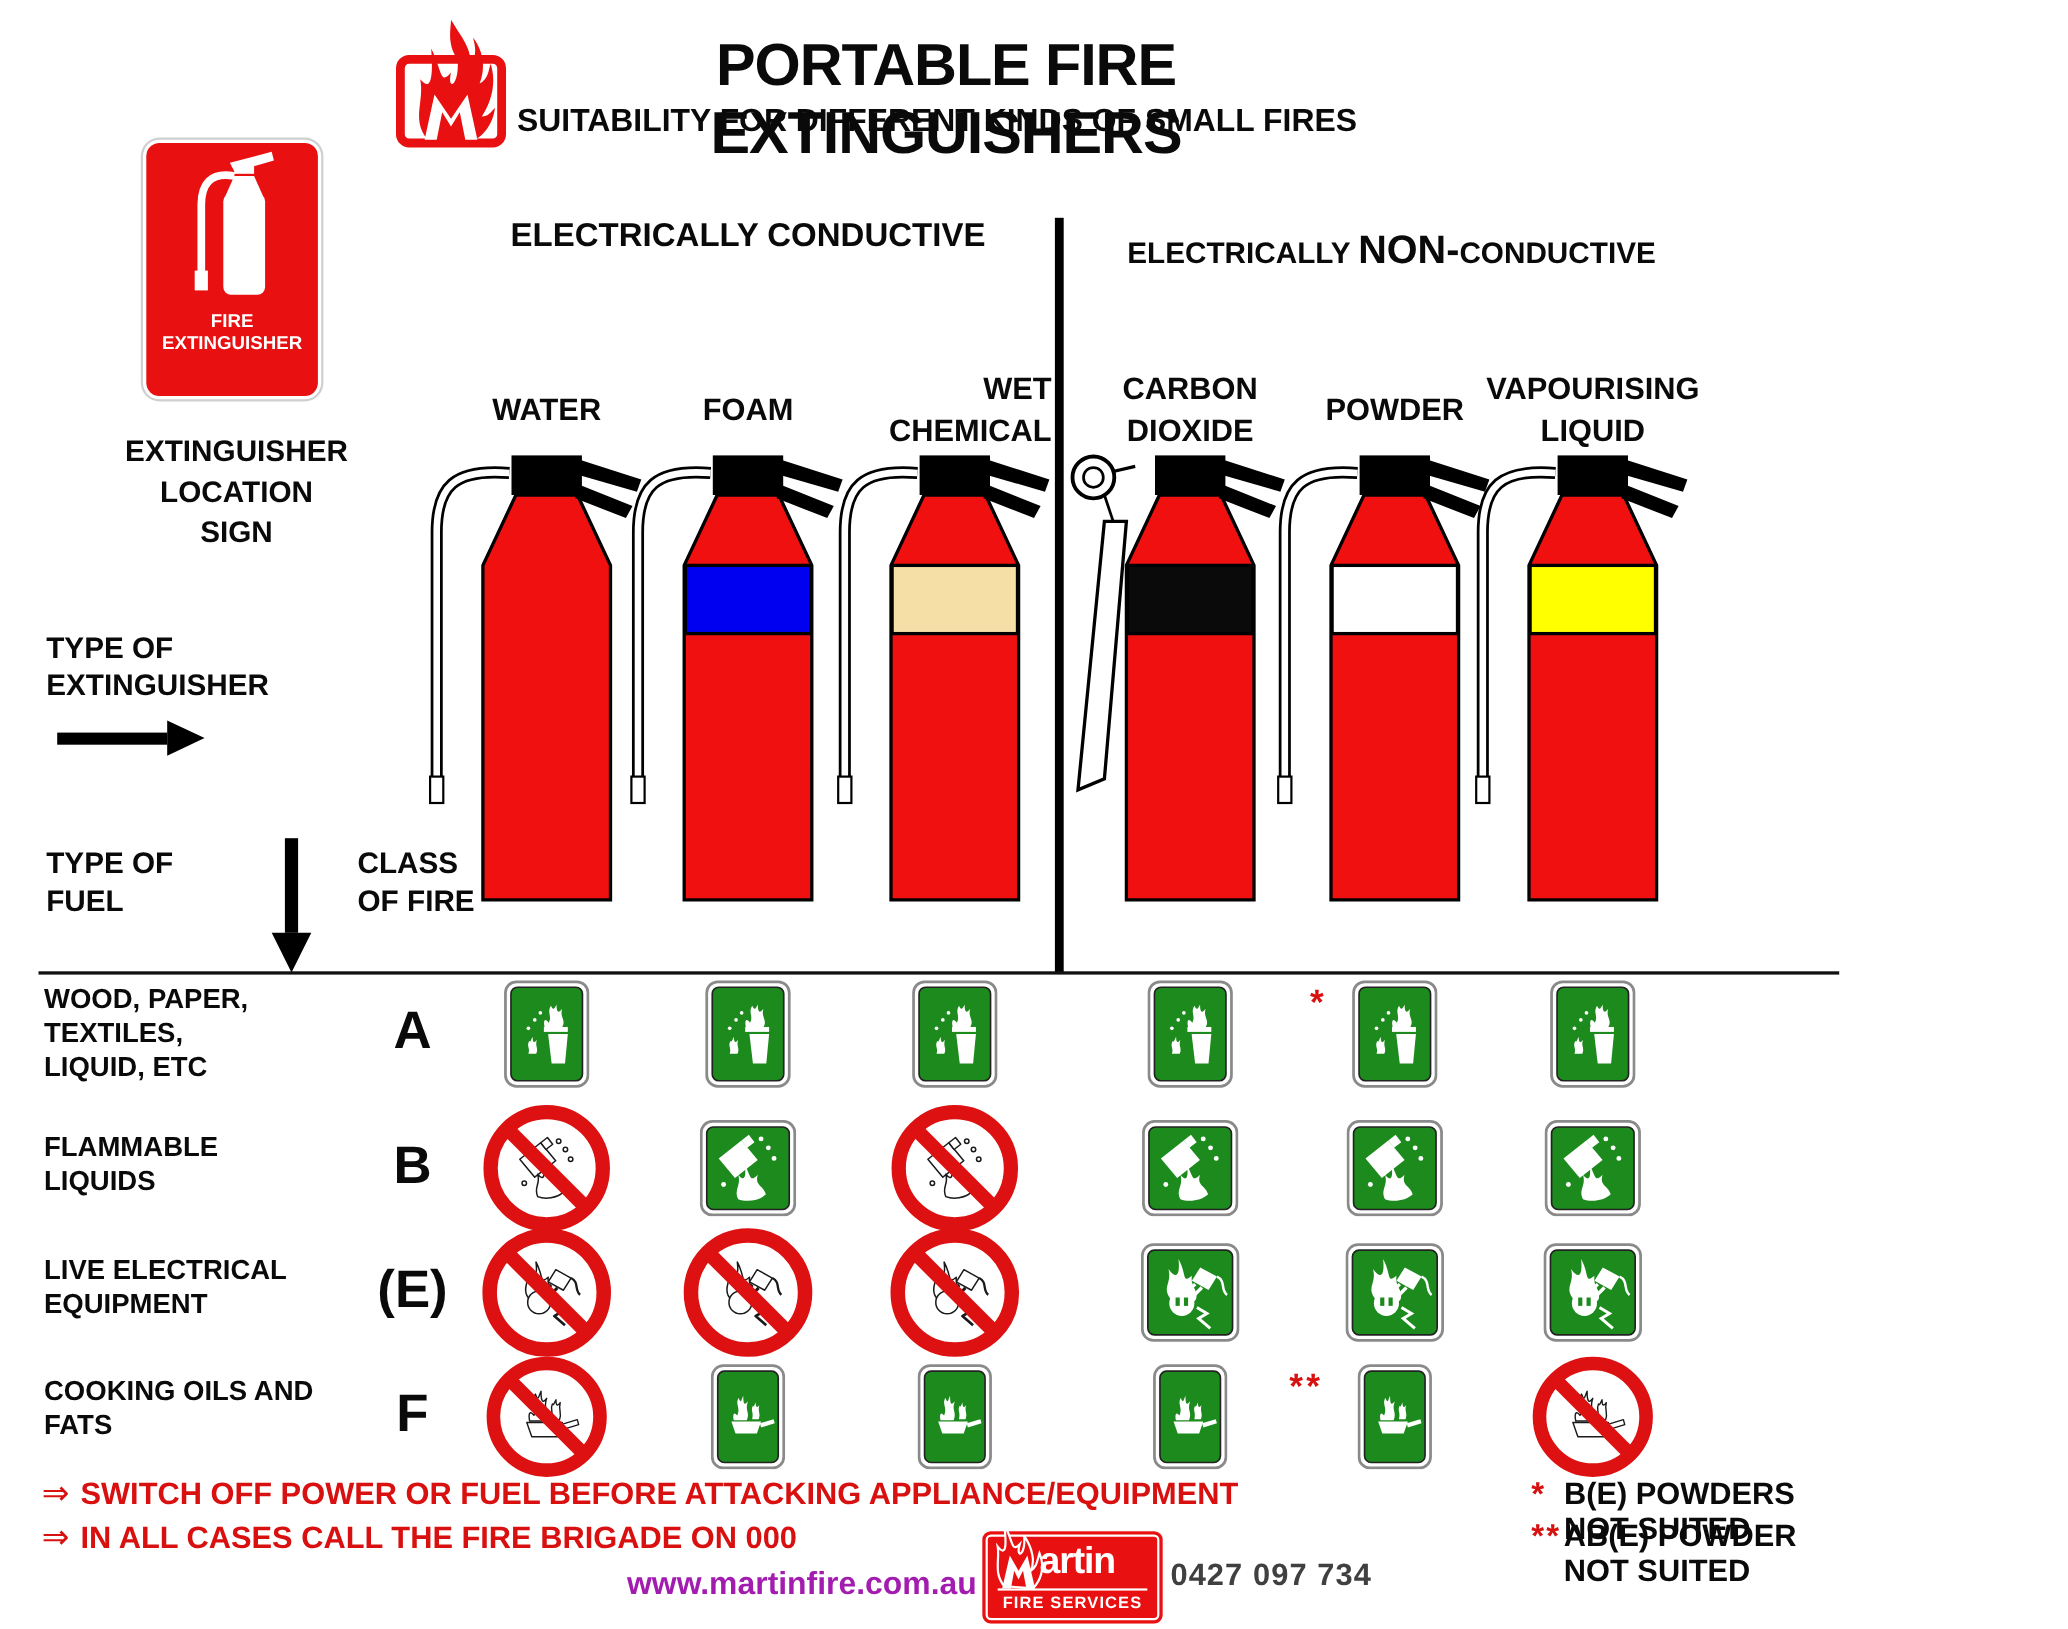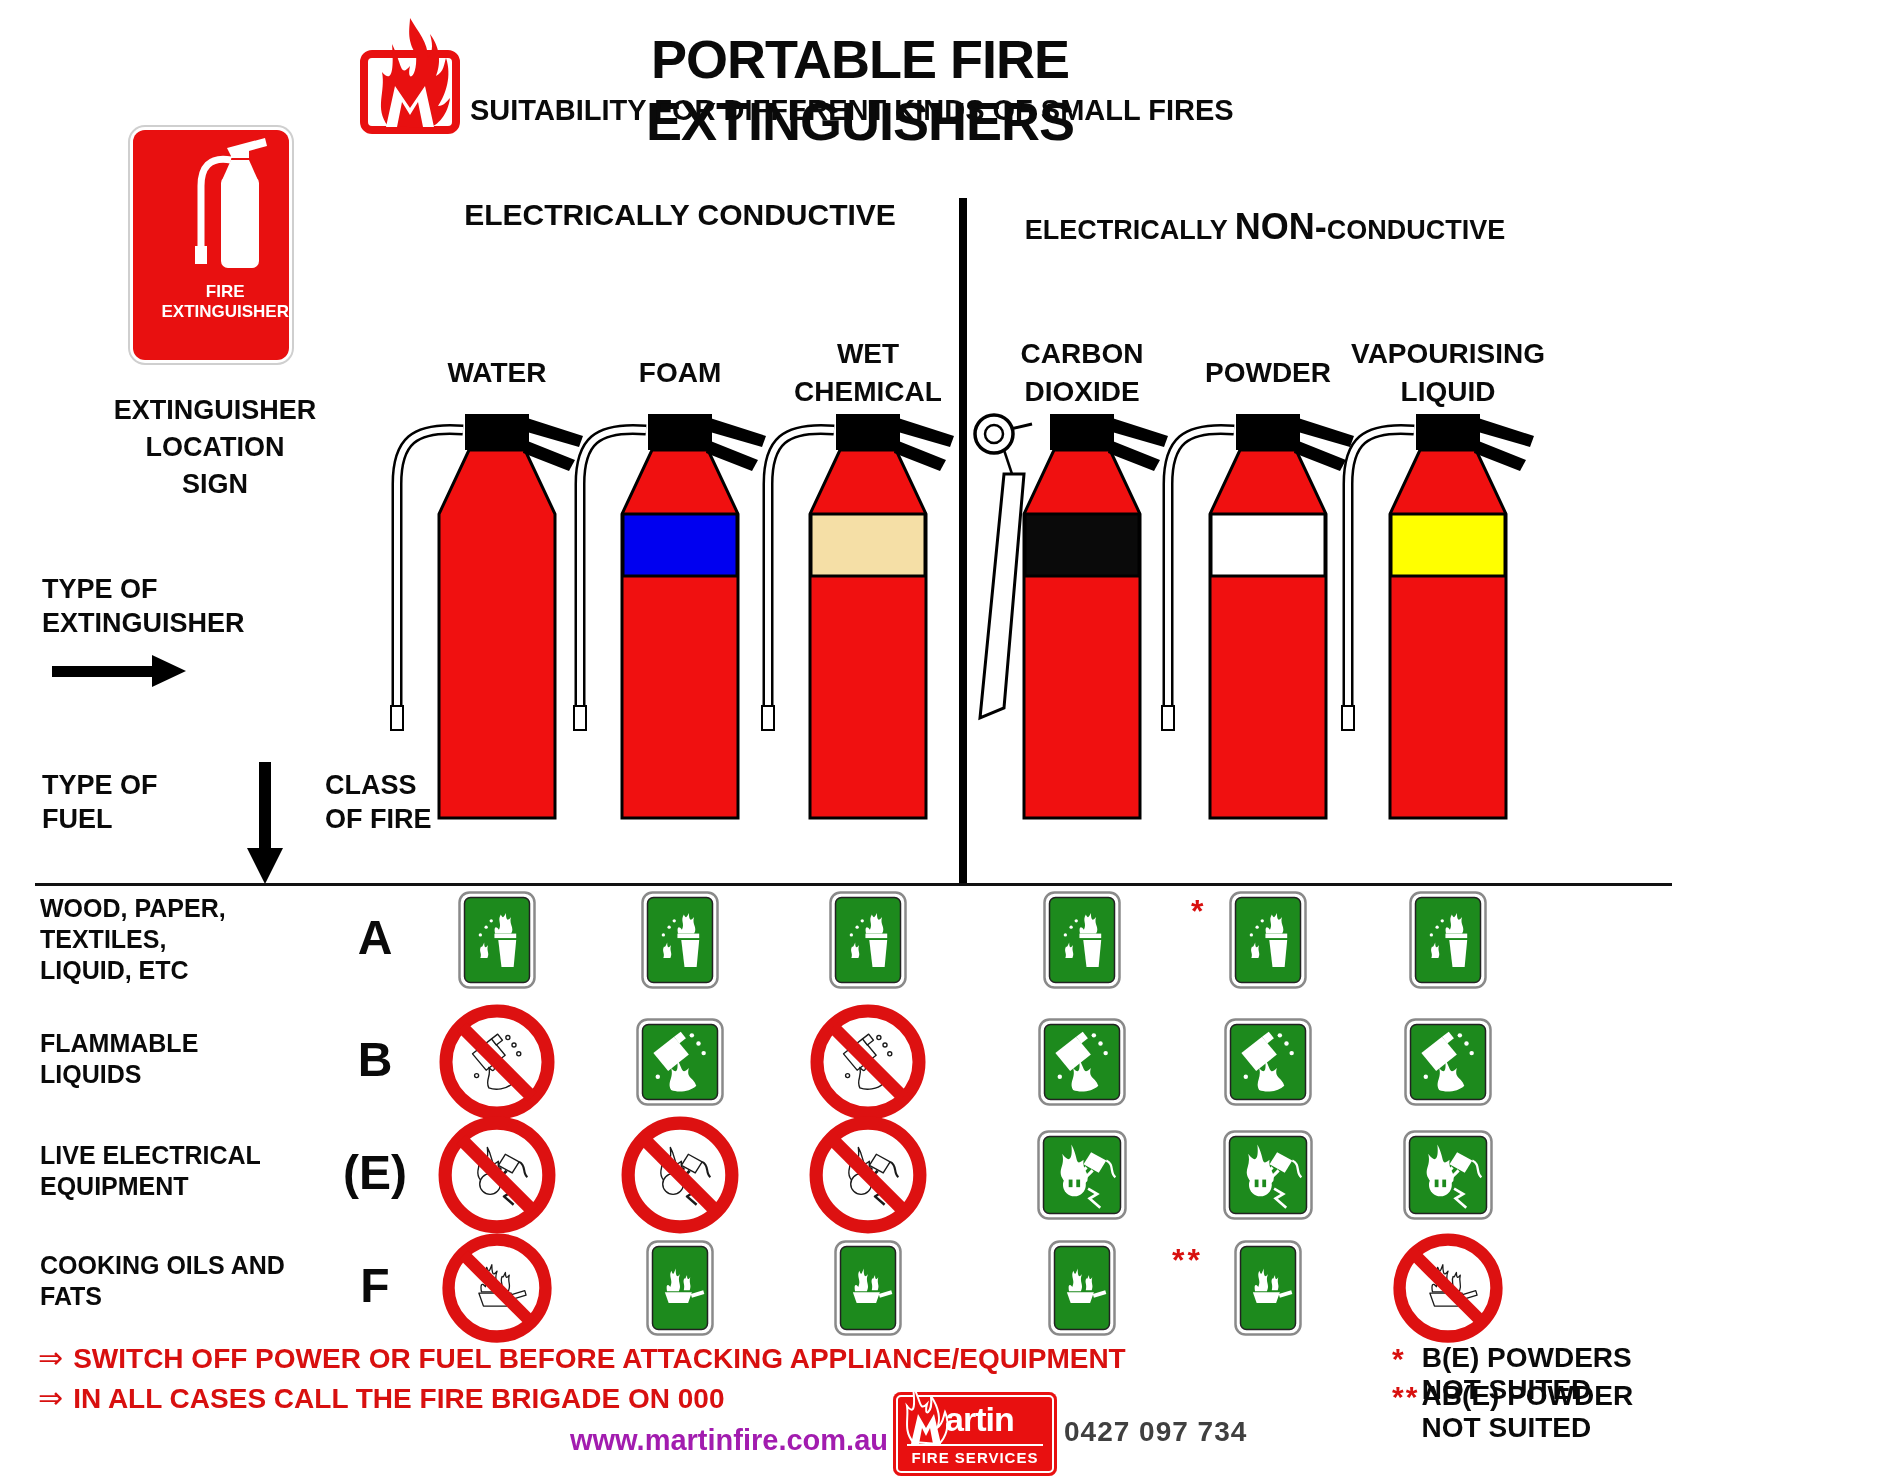--- a/index.html
+++ b/index.html
@@ -4,21 +4,21 @@
 <style>
   html,body{margin:0;padding:0;background:#fff;}
   #canvas{position:relative;width:1672px;height:1481px;background:#fff;overflow:hidden;
           font-family:"Liberation Sans","DejaVu Sans",sans-serif;color:#0a0a0a;}
   .abs{position:absolute;}
   .b{font-weight:700;}
   .pre{white-space:pre-line;}
   #title{left:470px;top:28px;width:780px;font-size:54px;font-weight:700;letter-spacing:-1px;text-align:center;}
   #subtitle{left:470px;top:94px;width:780px;font-size:29px;font-weight:700;text-align:left;}
   #sign{left:133px;top:130px;width:156px;height:230px;background:#e81010;border-radius:12px;
-        box-shadow:0 0 0 3px #fff,0 0 0 5px #cfcfcf;display:flex;flex-direction:column;align-items:flex-end;}
+        box-shadow:0 0 0 3px #fff,0 0 0 5px #cfcfcf;display:flex;flex-direction:column;align-items:center;}
   #sign .signtxt{color:#fff;font-weight:700;font-size:17px;line-height:20px;text-align:center;margin-top:2px;}
   #sign-caption{left:95px;top:392px;width:240px;font-size:27px;line-height:37px;font-weight:700;text-align:center;}
   .side-label{font-size:27px;line-height:34px;font-weight:700;}
   #lbl-type-ext{left:42px;top:572px;}
   #lbl-type-fuel{left:42px;top:768px;}
   #lbl-class{left:325px;top:768px;}
   #arrow-right{left:52px;top:666px;width:100px;height:11px;background:#000;}
   #arrow-right:after{content:"";position:absolute;left:100px;top:-11px;border-left:34px solid #000;
         border-top:16px solid transparent;border-bottom:16px solid transparent;}
   #arrow-down{left:259px;top:762px;width:12px;height:86px;background:#000;}
@@ -111,21 +111,21 @@
       <div class="abs" style="left: 560px; top: 412px;"><svg width="210" height="410" viewBox="0 0 210 410">
           <path d="M86,18 C36,14 20,30 20,72 L20,296" fill="none" stroke="#000" stroke-width="11"></path>
           <path d="M86,18 C36,14 20,30 20,72 L20,296" fill="none" stroke="#fff" stroke-width="6"></path>
           <rect x="14" y="294" width="12" height="24" fill="#fff" stroke="#000" stroke-width="2"></rect>
           <path d="M62,406 L62,102 L92,38 L148,38 L178,102 L178,406 Z" fill="#f01010" stroke="#000" stroke-width="3"></path>
           <rect x="63" y="102" width="114" height="62" fill="#0000f0" stroke="#000" stroke-width="3"></rect>
           <rect x="88" y="2" width="64" height="36" fill="#000"></rect>
         <polygon points="150,6 206,24 202,35 150,20" fill="#000"></polygon>
         <polygon points="148,28 198,48 192,59 146,41" fill="#000"></polygon>
         </svg></div>
-      <div class="ext-label" style="left: 780px;">WET CHEMICAL</div>
+      <div class="ext-label" style="left: 780px; text-align: right;">WET CHEMICAL</div>
       <div class="abs" style="left: 748px; top: 412px;"><svg width="210" height="410" viewBox="0 0 210 410">
           <path d="M86,18 C36,14 20,30 20,72 L20,296" fill="none" stroke="#000" stroke-width="11"></path>
           <path d="M86,18 C36,14 20,30 20,72 L20,296" fill="none" stroke="#fff" stroke-width="6"></path>
           <rect x="14" y="294" width="12" height="24" fill="#fff" stroke="#000" stroke-width="2"></rect>
           <path d="M62,406 L62,102 L92,38 L148,38 L178,102 L178,406 Z" fill="#f01010" stroke="#000" stroke-width="3"></path>
           <rect x="63" y="102" width="114" height="62" fill="#f5dfa6" stroke="#000" stroke-width="3"></rect>
           <rect x="88" y="2" width="64" height="36" fill="#000"></rect>
         <polygon points="150,6 206,24 202,35 150,20" fill="#000"></polygon>
         <polygon points="148,28 198,48 192,59 146,41" fill="#000"></polygon>
         </svg></div>

